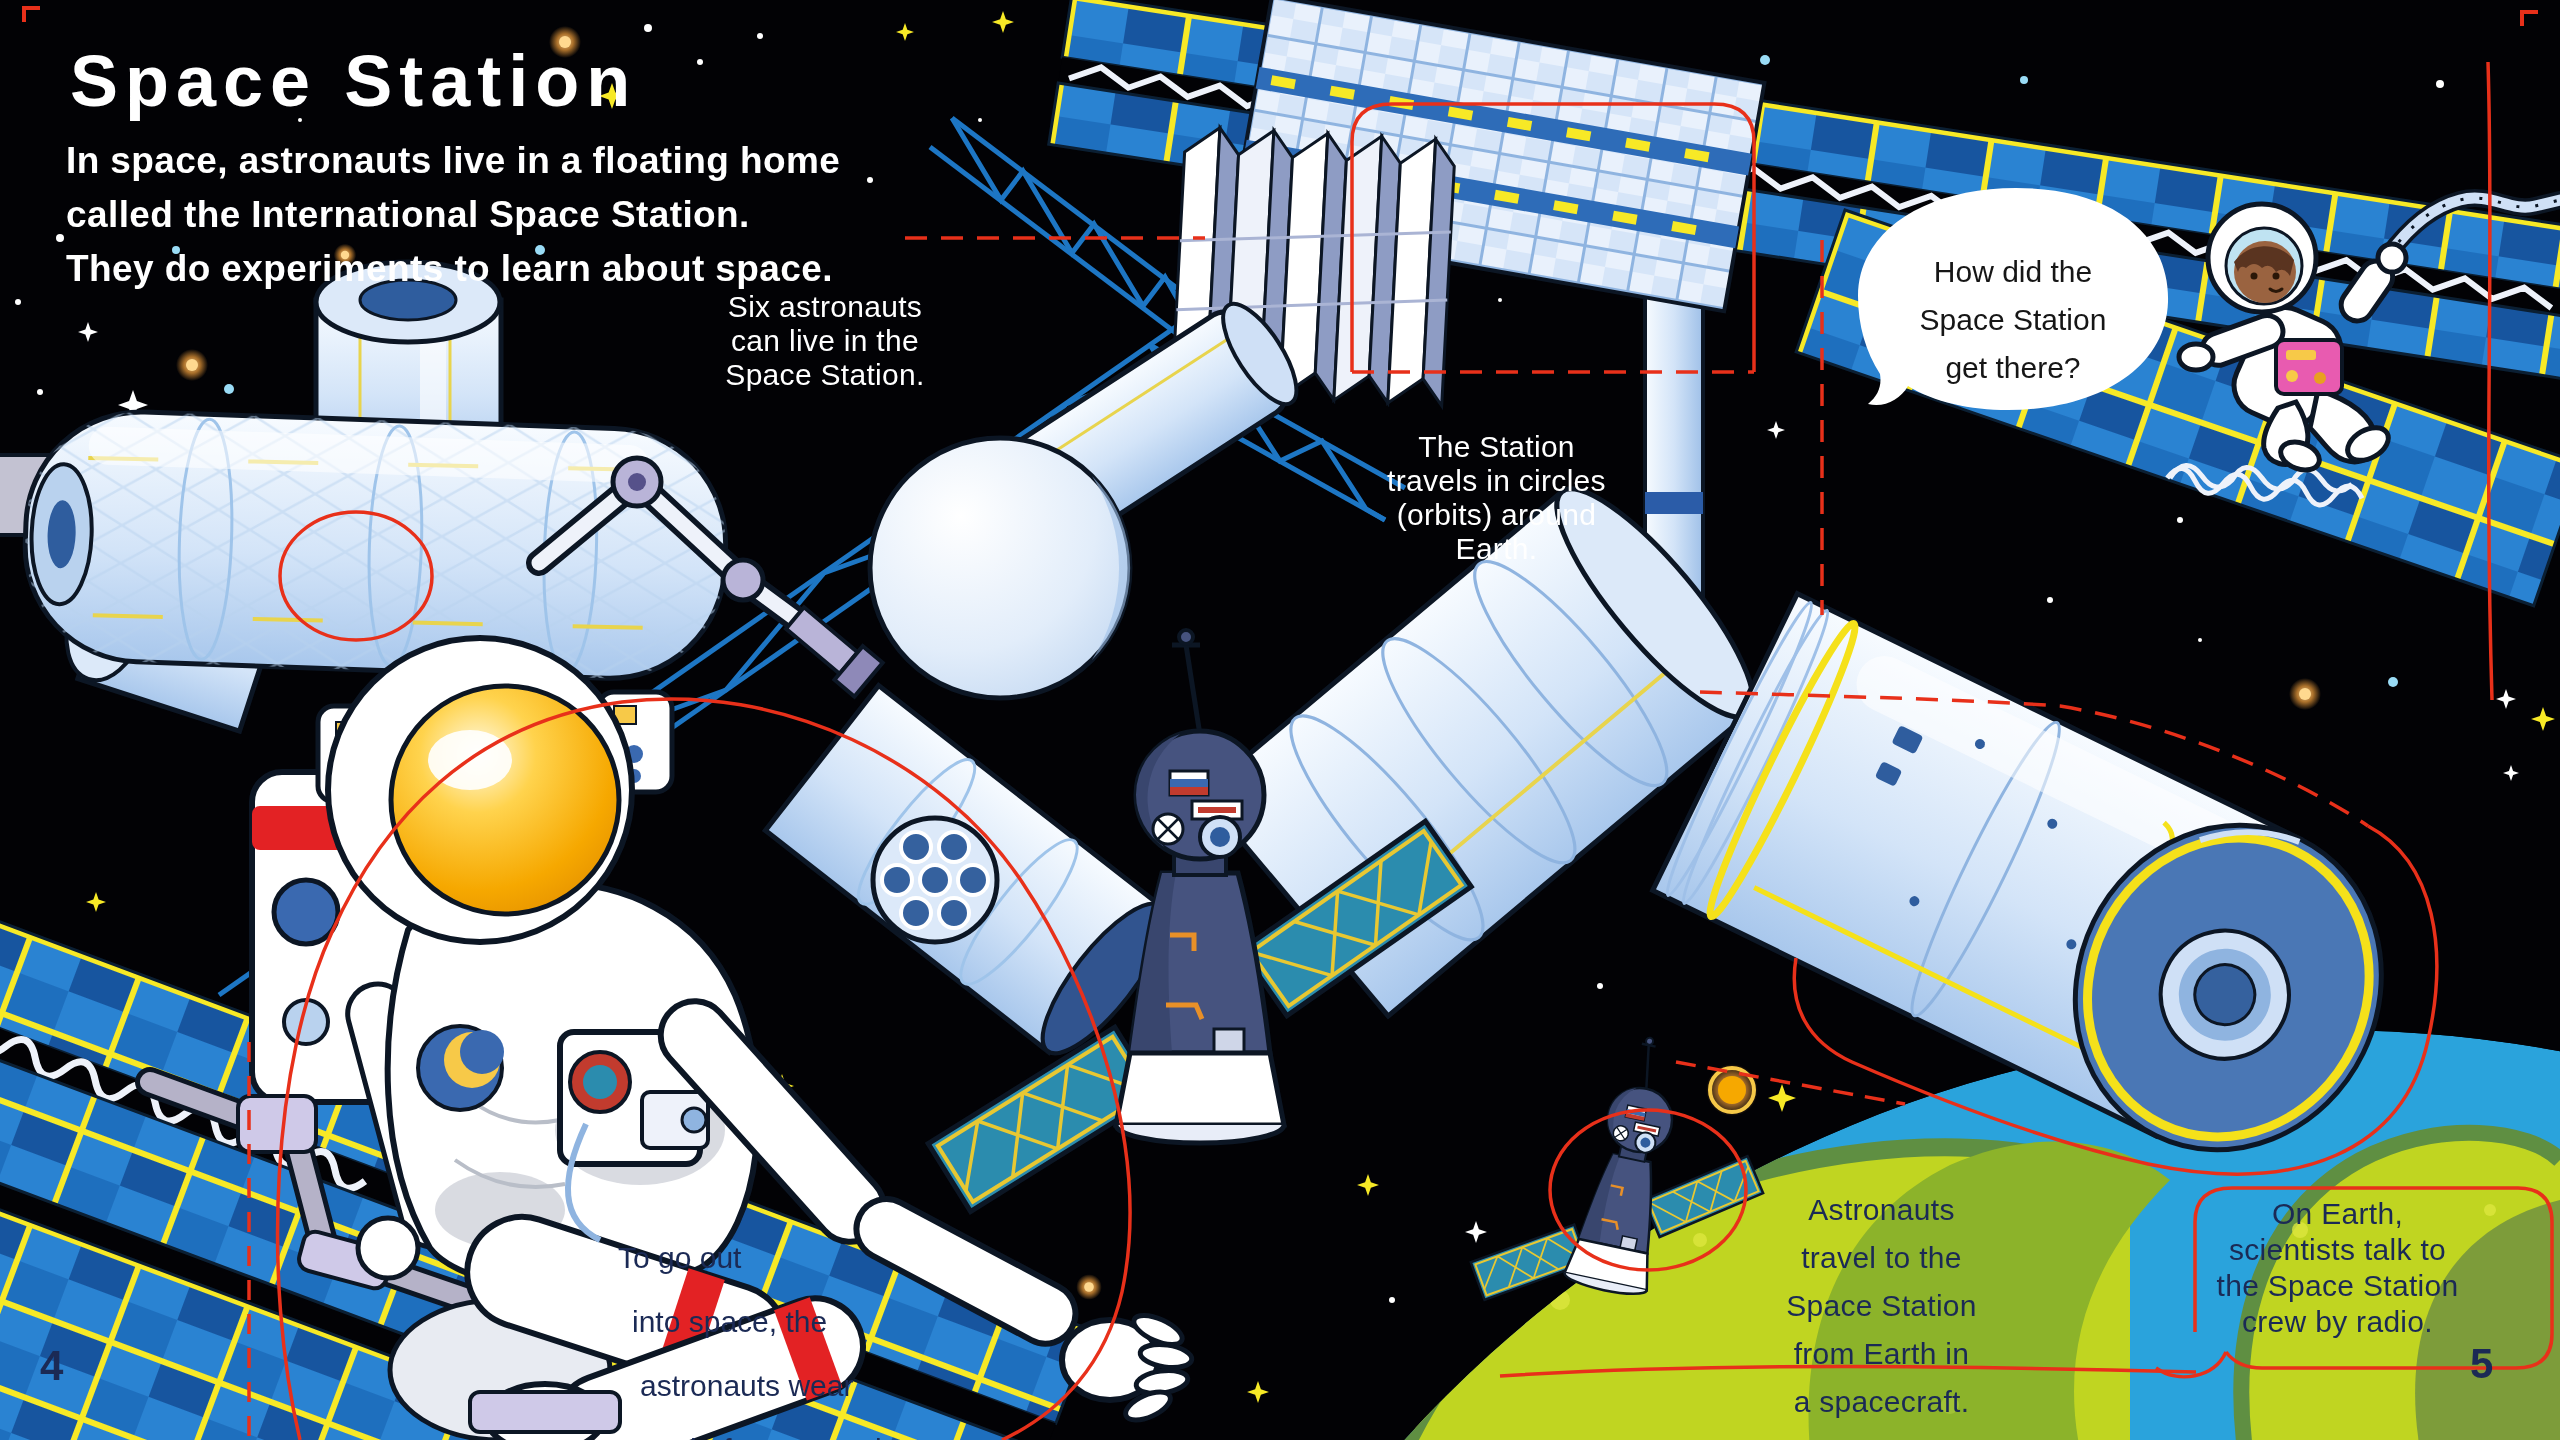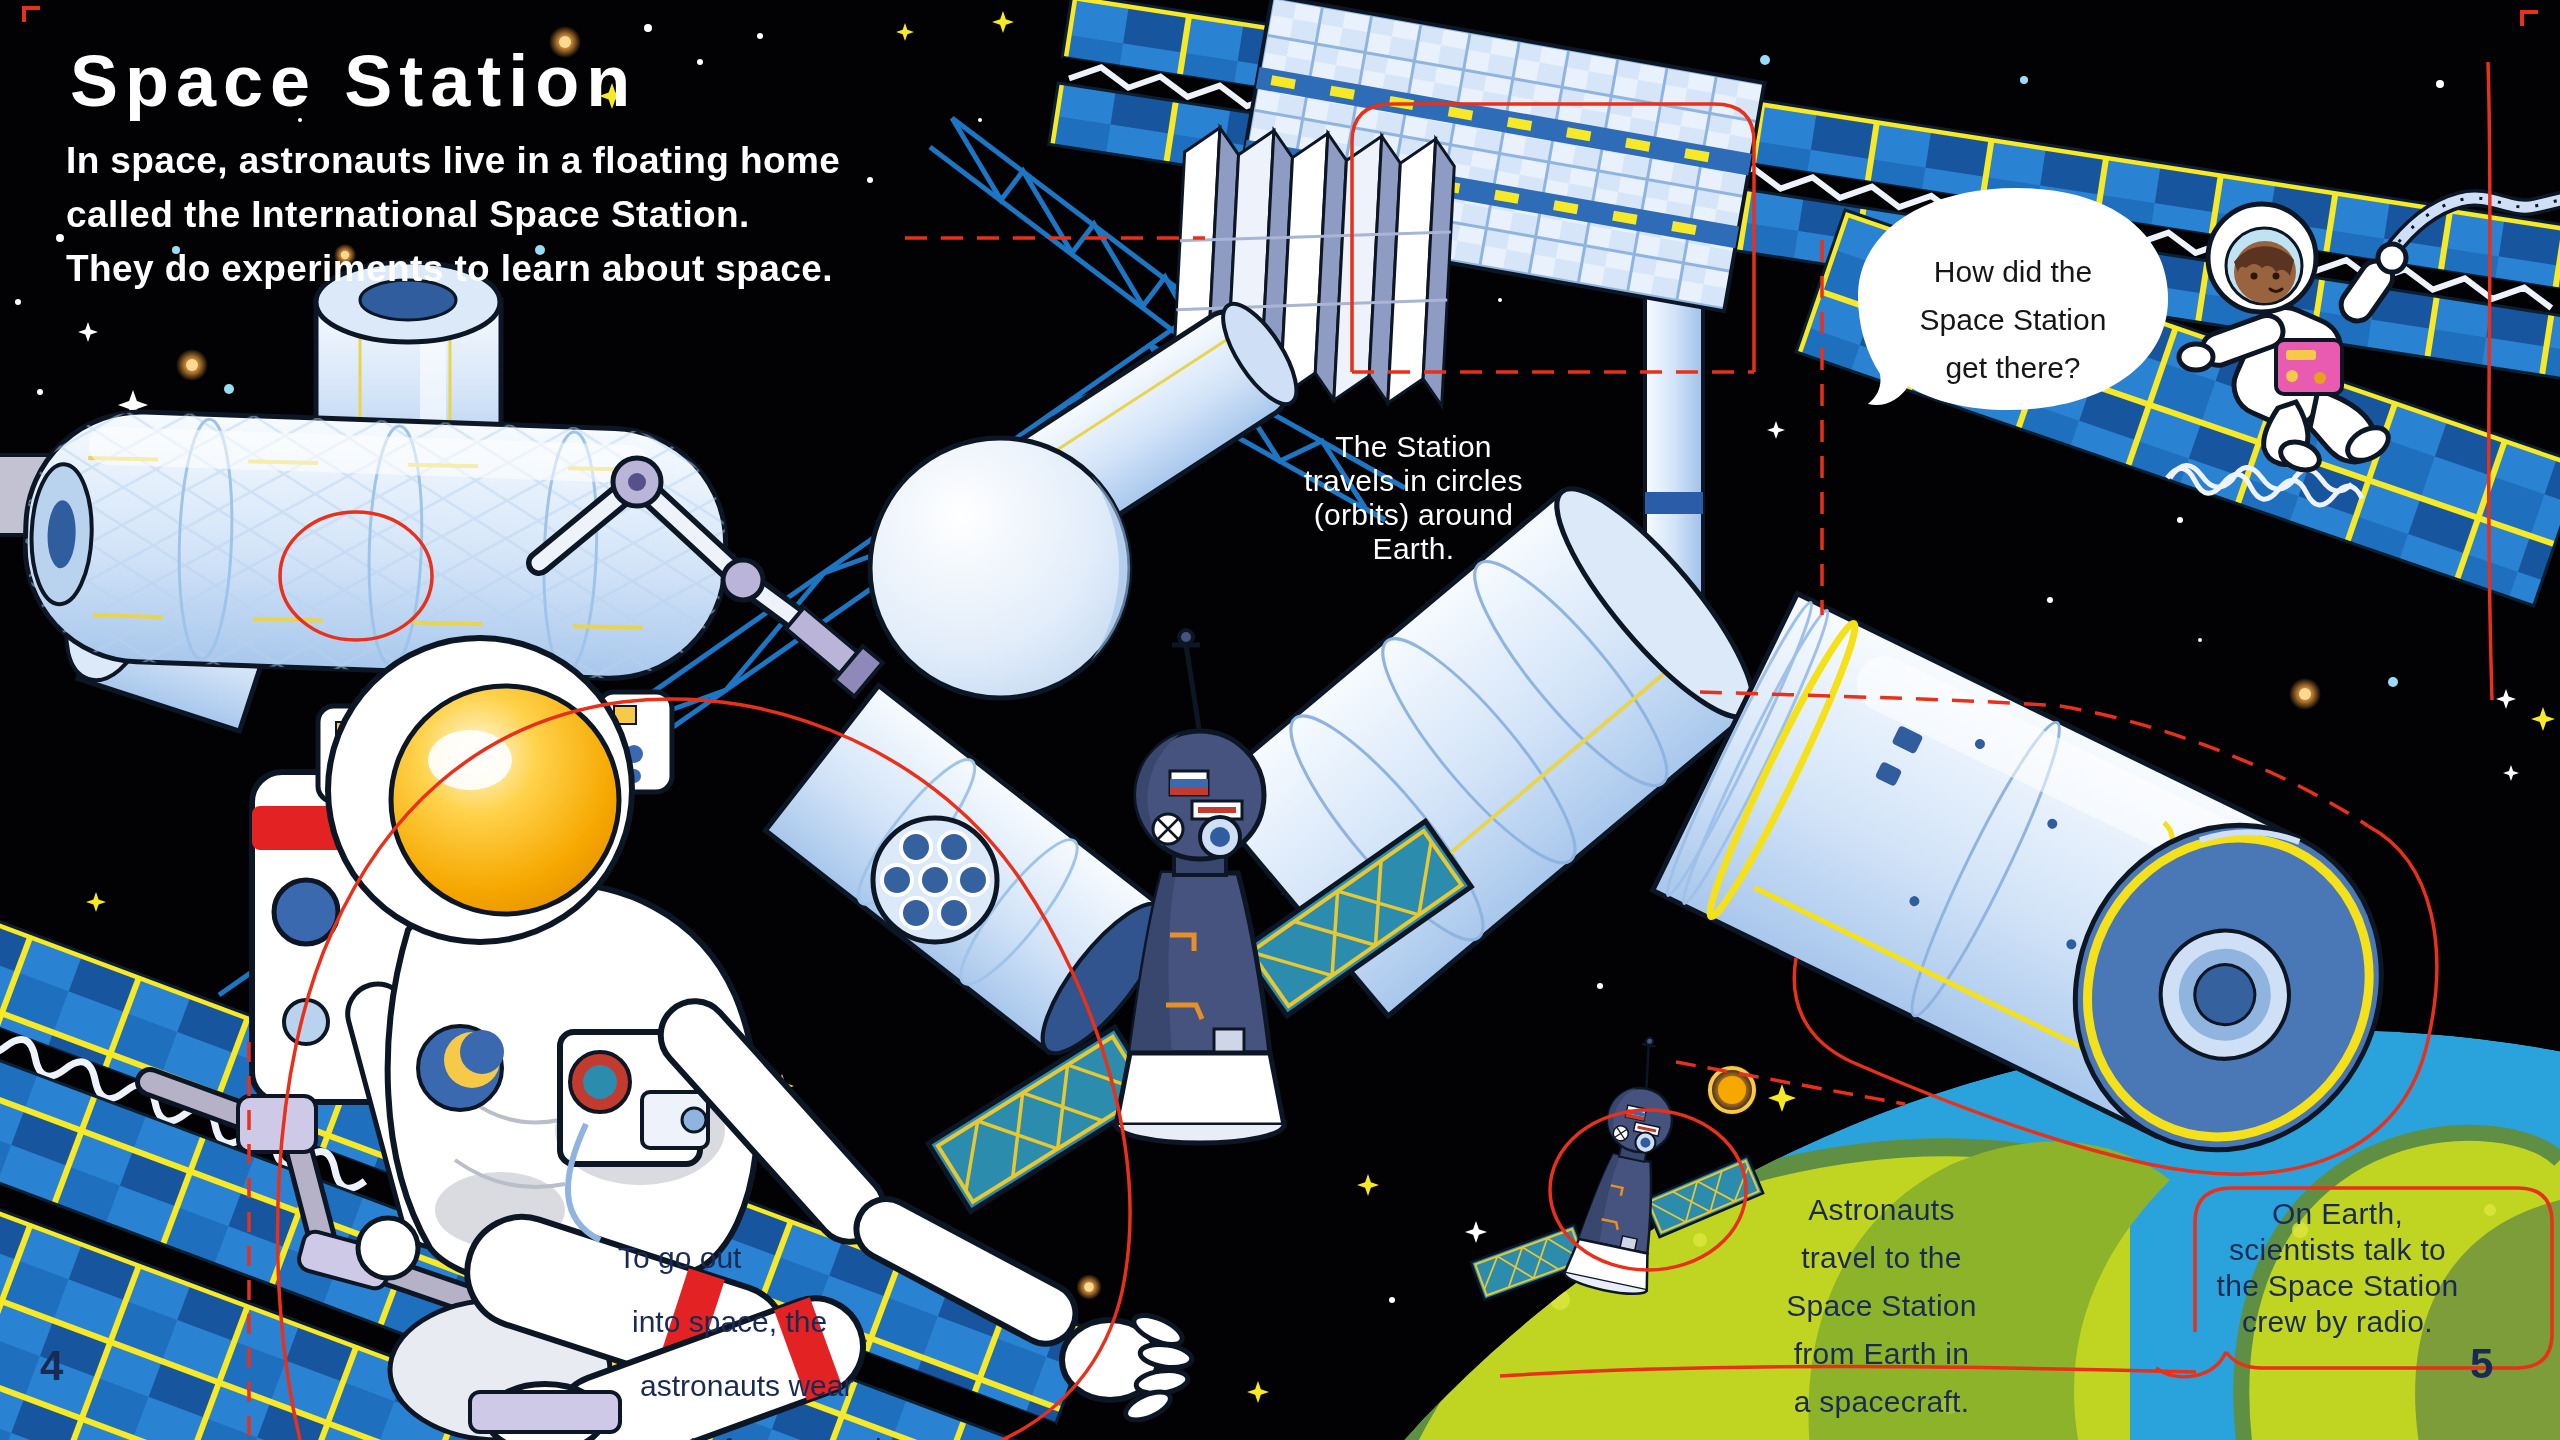--- a/index.html
+++ b/index.html
@@ -515,22 +515,25 @@
 
   <path d="M1858,296 C1858,232 1924,188 2016,188 C2112,188 2170,234 2168,302 C2166,368 2098,410 2008,410 C1970,410 1934,402 1908,386 C1900,400 1884,408 1868,404 C1878,396 1882,386 1880,374 C1866,352 1858,326 1858,296 Z" fill="#ffffff"></path>
 </svg>
 
   <h1 class="txt title" style="left:70px; top:40px;">Space Station</h1>
 
   <div class="txt intro" style="left:66px; top:134px; width:820px;">In space, astronauts live in a floating home
 called the International Space Station.
 They do experiments to learn about space.</div>
 
-
-  <div class="txt cap" style="left:1256px; top:430px; width:315px;">The Station
+  <div class="txt cap" style="left:665px; top:290px; width:320px;">Six astronauts
+can live in the
+Space Station.</div>
+
+  <div class="txt cap" style="left:1339px; top:430px; width:315px;">The Station
 travels in circles
 (orbits) around
 Earth.</div>
 
   <div class="txt bubbletxt" style="left:1865px; top:248px; width:296px;">How did the
 Space Station
 get there?</div>
 
   <div class="txt stair" style="left:618px; top:1210px; width:360px;">
     <div style="margin-left:0;">To go out</div>

